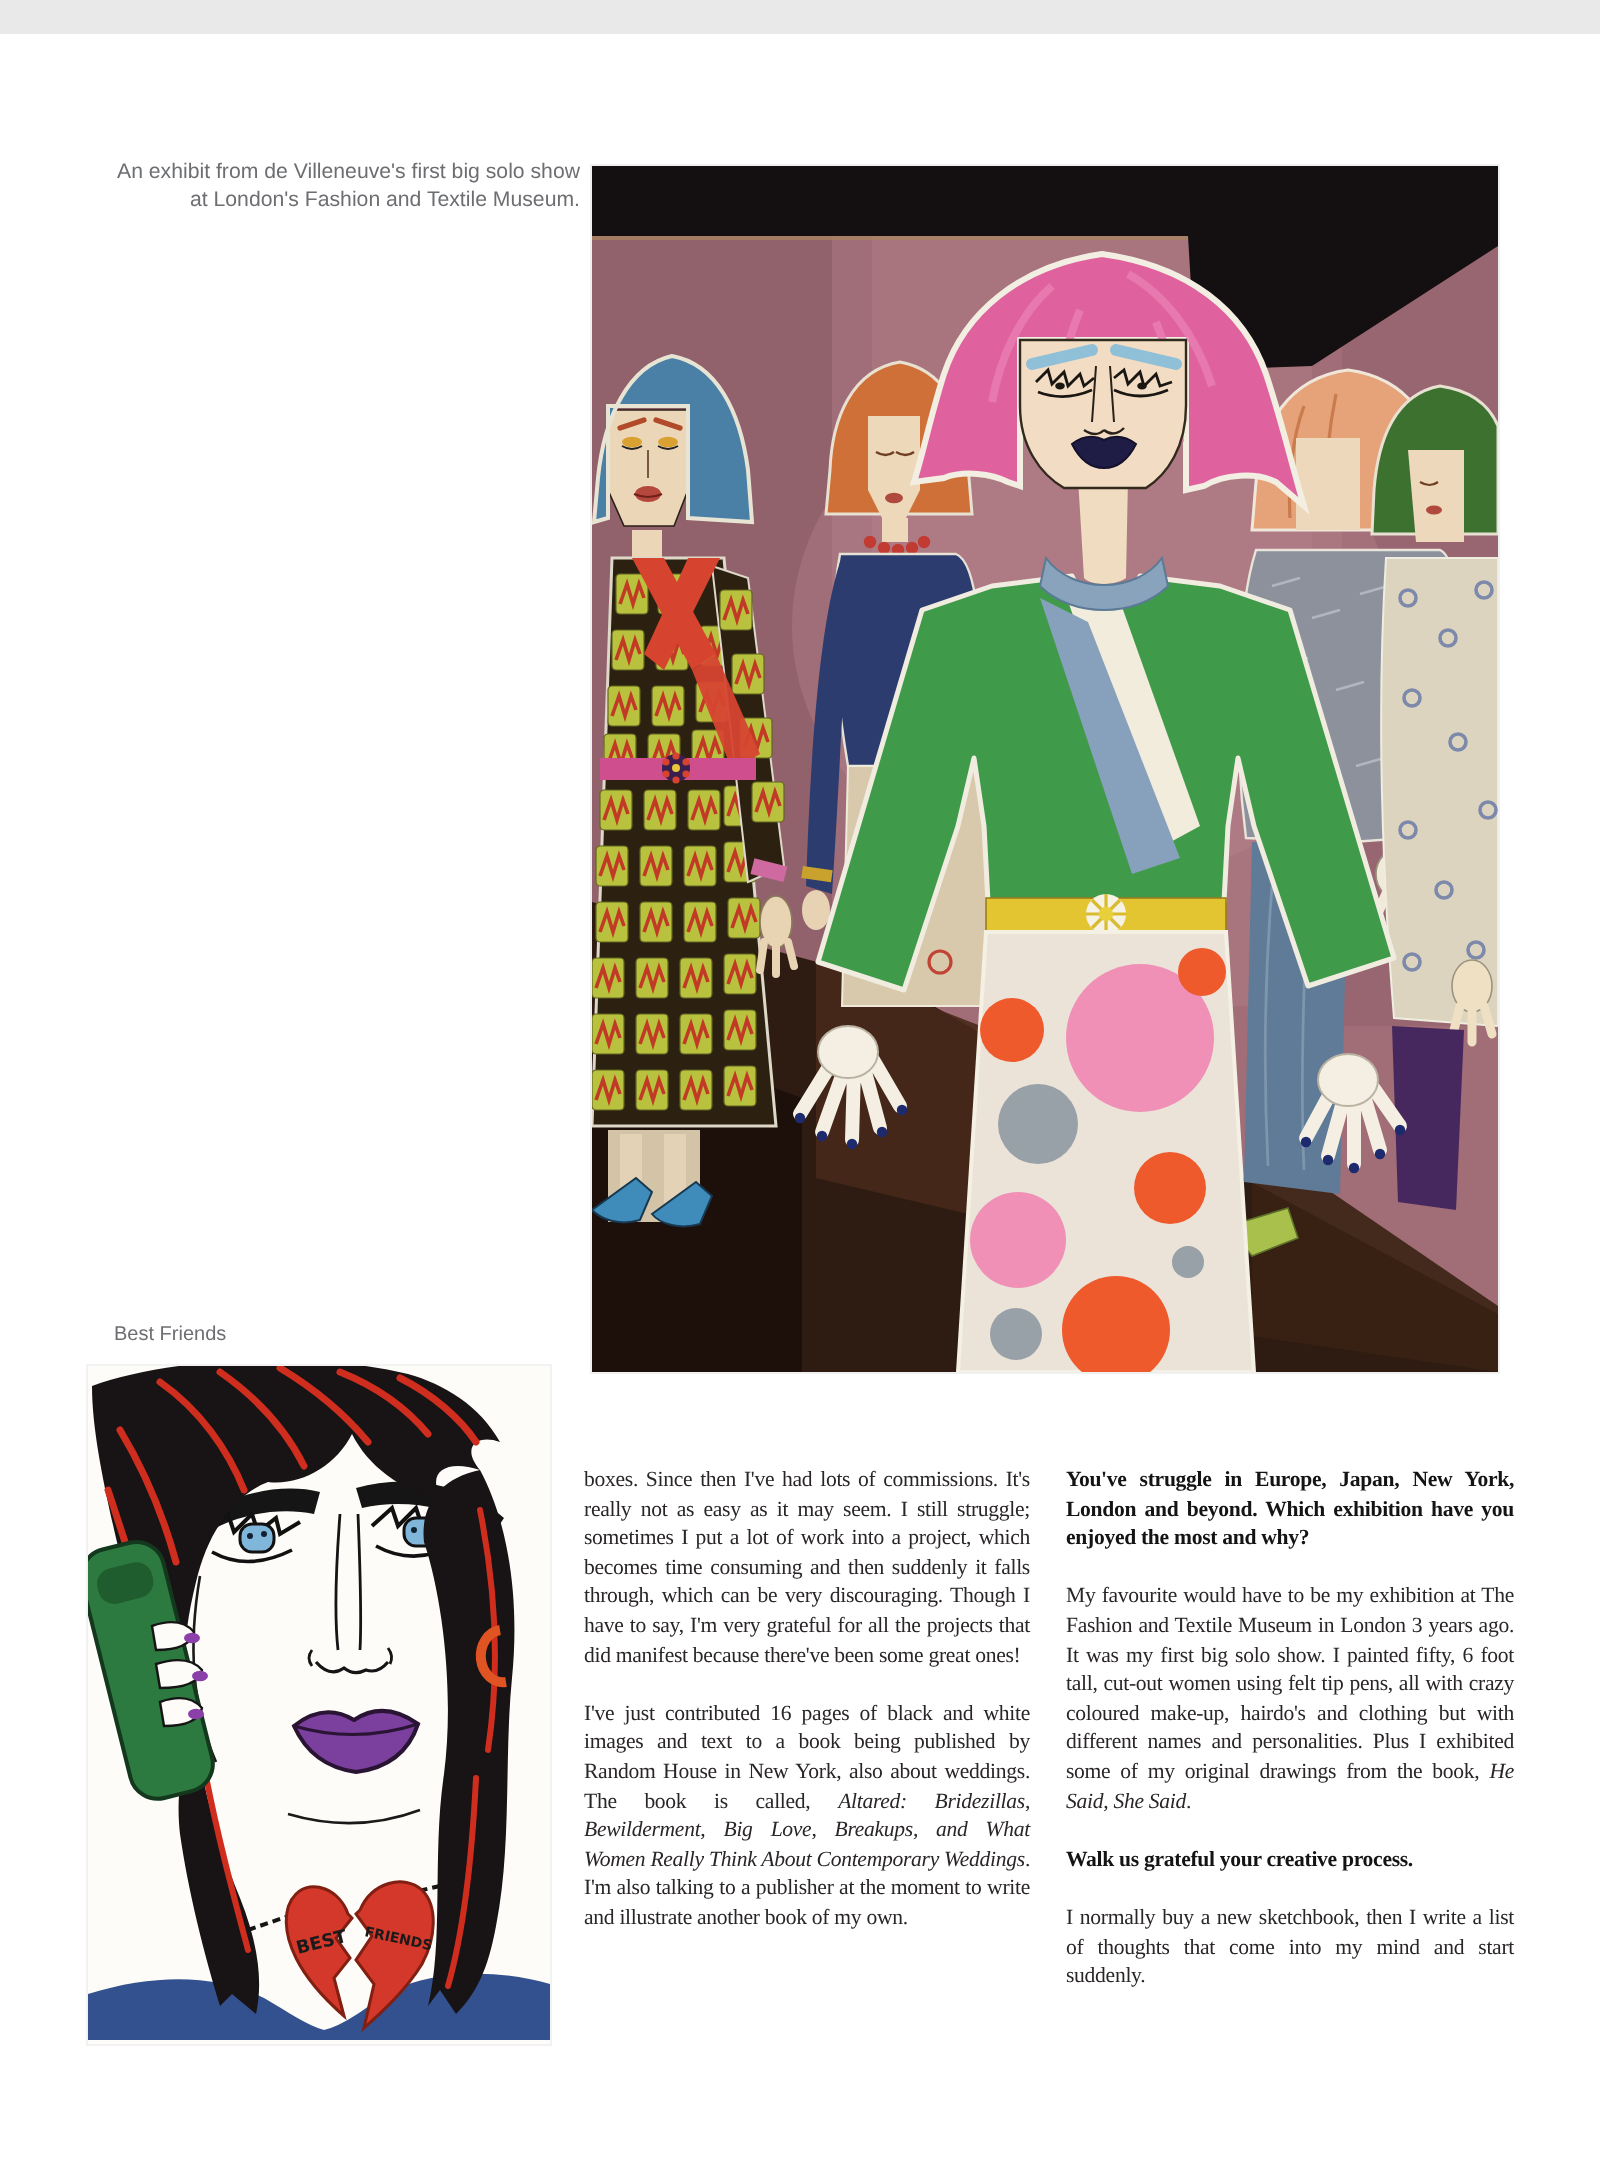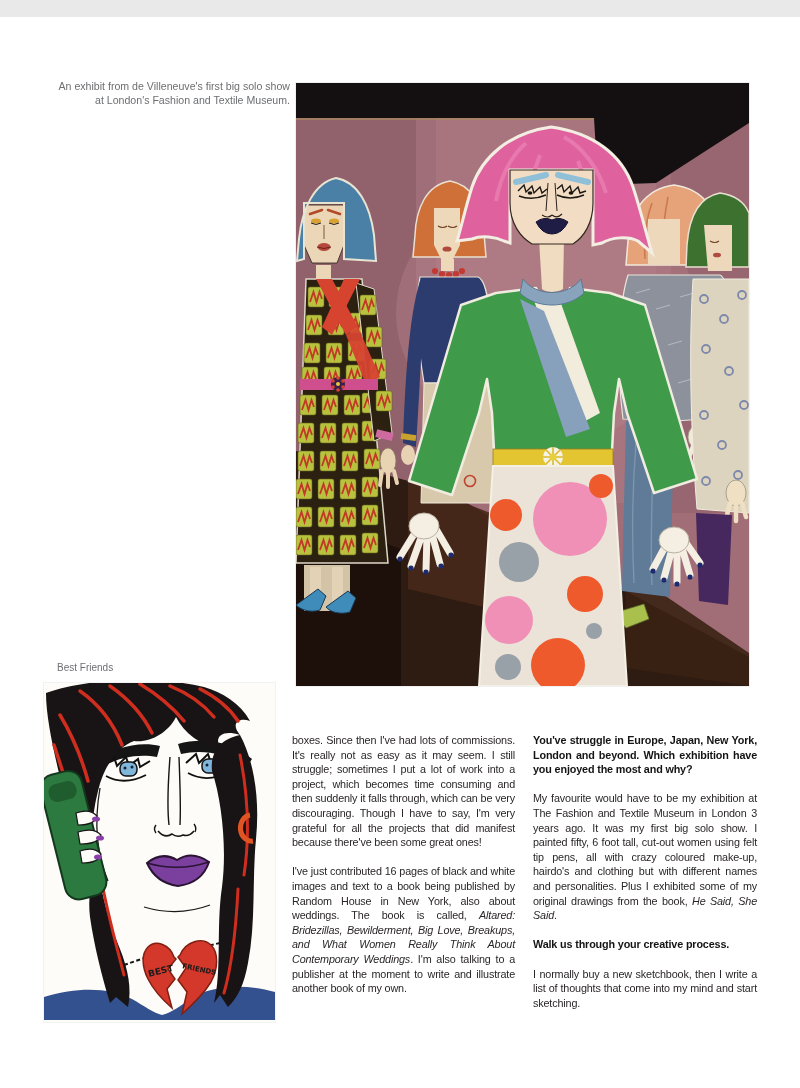--- a/index.html
+++ b/index.html
@@ -28,21 +28,21 @@
     outline:1px solid rgba(0,0,0,0.05); background:#fdfcf8;
   }
   .bf-image svg{display:block;}
   .col{
     position:absolute; top:716px;
     font-size:10.8px; line-height:14.6px; letter-spacing:-0.15px;
     text-align:justify; color:#2a2627;
   }
   .col-1{left:292px; width:223px;}
   .col-2{left:533px; width:224px;}
-  .col p{margin:0 0 14.6px 0;}
+  .col p{margin:0 0 14.6px 0;font-family:Liberation Serif, serif;}
   .col p.q{font-weight:bold; color:#141414;}
   .it{font-style:italic;}
   .page-bottom-edge{
     position:absolute; left:0; bottom:0; width:800px; height:14px;
     background:#f0f3f6; opacity:.6;
   }
 </style>
 </head>
 <body>
 
@@ -389,18 +389,18 @@
   </div>
 
   <div class="col col-1">
     <p>boxes. Since then I've had lots of commissions. It's really not as easy as it may seem. I still struggle; sometimes I put a lot of work into a project, which becomes time consuming and then suddenly it falls through, which can be very discouraging. Though I have to say, I'm very grateful for all the projects that did manifest because there've been some great ones!</p>
     <p><span>I've just contributed 16 pages of black and white images and text to a book being published by Random House in New York, also about weddings. The book is called, </span><span class="it">Altared: Bridezillas, Bewilderment, Big Love, Breakups, and What Women Really Think About Contemporary Weddings</span><span>. I'm also talking to a publisher at the moment to write and illustrate another book of my own.</span></p>
   </div>
 
   <div class="col col-2">
     <p class="q">You've struggle in Europe, Japan, New York, London and beyond. Which exhibition have you enjoyed the most and why?</p>
     <p><span>My favourite would have to be my exhibition at The Fashion and Textile Museum in London 3 years ago. It was my first big solo show. I painted fifty, 6 foot tall, cut-out women using felt tip pens, all with crazy coloured make-up, hairdo's and clothing but with different names and personalities.  Plus I exhibited some of my original drawings from the book, </span><span class="it">He Said, She Said</span><span>.</span></p>
-    <p class="q">Walk us through your creative process.</p>
-    <p>I normally buy a new sketchbook, then I write a list of thoughts that come into my mind and start sketching.</p>
+    <p class="q">Walk us grateful your creative process.</p>
+    <p>I normally buy a new sketchbook, then I write a list of thoughts that come into my mind and start suddenly.</p>
   </div>
 
   <div class="page-bottom-edge"></div>
 </div>
 
 </body></html>

